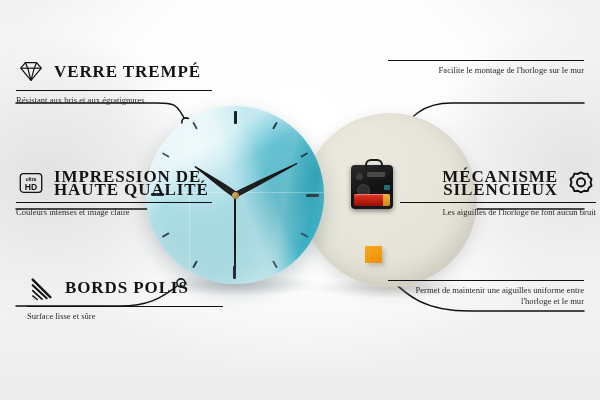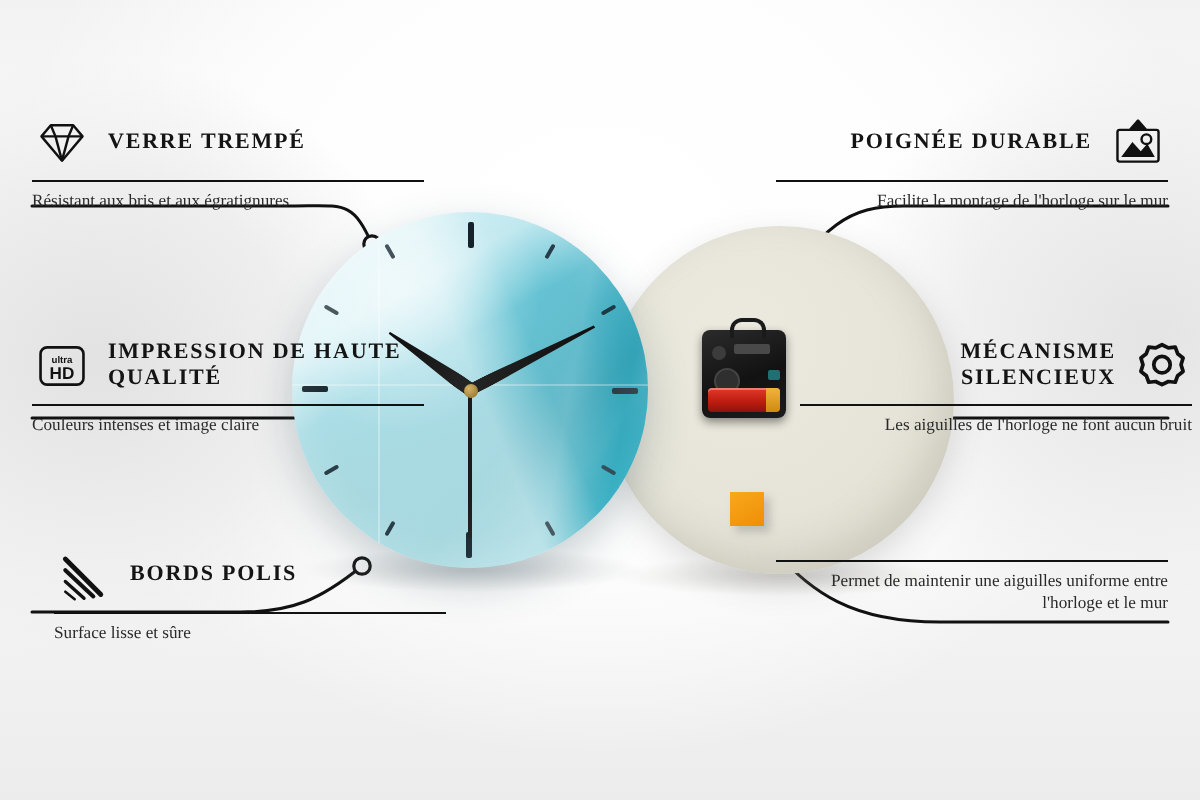--- a/index.html
+++ b/index.html
@@ -86,21 +86,21 @@
     background:radial-gradient(ellipse at center, rgba(110,120,125,.30) 0%, rgba(110,120,125,0) 70%);}
   .shadow-back{position:absolute;left:308px;top:278px;width:166px;height:20px;border-radius:50%;
     background:radial-gradient(ellipse at center, rgba(120,118,108,.26) 0%, rgba(120,118,108,0) 70%);}
   
   .feat{position:absolute;width:196px;}
   .feat.left{text-align:left;}
   .feat.right{text-align:right;}
   .headrow{display:flex;align-items:center;gap:8px;}
   .feat.right .headrow{flex-direction:row-reverse;}
   .ficon{width:30px;height:30px;flex:0 0 30px;display:flex;align-items:center;justify-content:center;color:#111;}
-  .ftitle{font-family:"Liberation Serif", serif;font-weight:bold;font-size:11px;letter-spacing:.9px;
+  .ftitle{font-family:"Liberation Serif", serif;font-weight:bold;font-size:17px;letter-spacing:.9px;
     line-height:13px;color:#141414;text-transform:uppercase;flex:1;}
   .rule{height:1.4px;background:#111;margin:4px 0 4px 0;width:100%;}
   .fdesc{font-family:"Liberation Serif", serif;font-size:8.6px;line-height:10.6px;color:#2a2a2a;}
 </style>
 </head>
 <body>
 
 <div id="stage">
 
   <svg id="wires" viewBox="0 0 600 400">
@@ -230,32 +230,20 @@
           <path d="M5 24.5 L10 28.5" stroke-width="1.4"></path>
         </svg>
       </span>
       <span class="ftitle">BORDS POLIS</span>
     </div>
     <div class="rule"></div>
     <div class="fdesc">Surface lisse et sûre</div>
   </div>
 
   <div class="feat right" style="left:388px;top:56px;">
-    <div class="headrow">
-      <span class="ficon">
-        <svg viewBox="0 0 30 30" width="28" height="28" fill="none" stroke="#111" stroke-width="1.3" stroke-linejoin="round">
-          <path d="M15 3.5 L11 8 H19 Z" fill="#111"></path>
-          <path d="M15 3.5 V5"></path>
-          <rect x="4" y="8.5" width="22" height="17" rx="1.2"></rect>
-          <path d="M6 23 L12 15 L16.5 20 L20 16 L24 23 Z" fill="#111" stroke="none"></path>
-          <circle cx="19.5" cy="13.5" r="2.6"></circle>
-        </svg>
-      </span>
-      <span class="ftitle">POIGNÉE DURABLE</span>
-    </div>
     <div class="rule"></div>
     <div class="fdesc">Facilite le montage
 de l'horloge sur le mur</div>
   </div>
 
   <div class="feat right" style="left:400px;top:168px;">
     <div class="headrow">
       <span class="ficon">
         <svg viewBox="0 0 30 30" width="28" height="28" fill="none" stroke="#111" stroke-width="2" stroke-linejoin="round">
           <path d="M15 3.6 L18.4 5.3 L22.1 4.9 L23.4 8.4 L26.3 10.7 L25.2 14.3 L26.3 17.9 L23.4 20.2 L22.1 23.7 L18.4 23.3 L15 25 L11.6 23.3 L7.9 23.7 L6.6 20.2 L3.7 17.9 L4.8 14.3 L3.7 10.7 L6.6 8.4 L7.9 4.9 L11.6 5.3 Z"></path>

